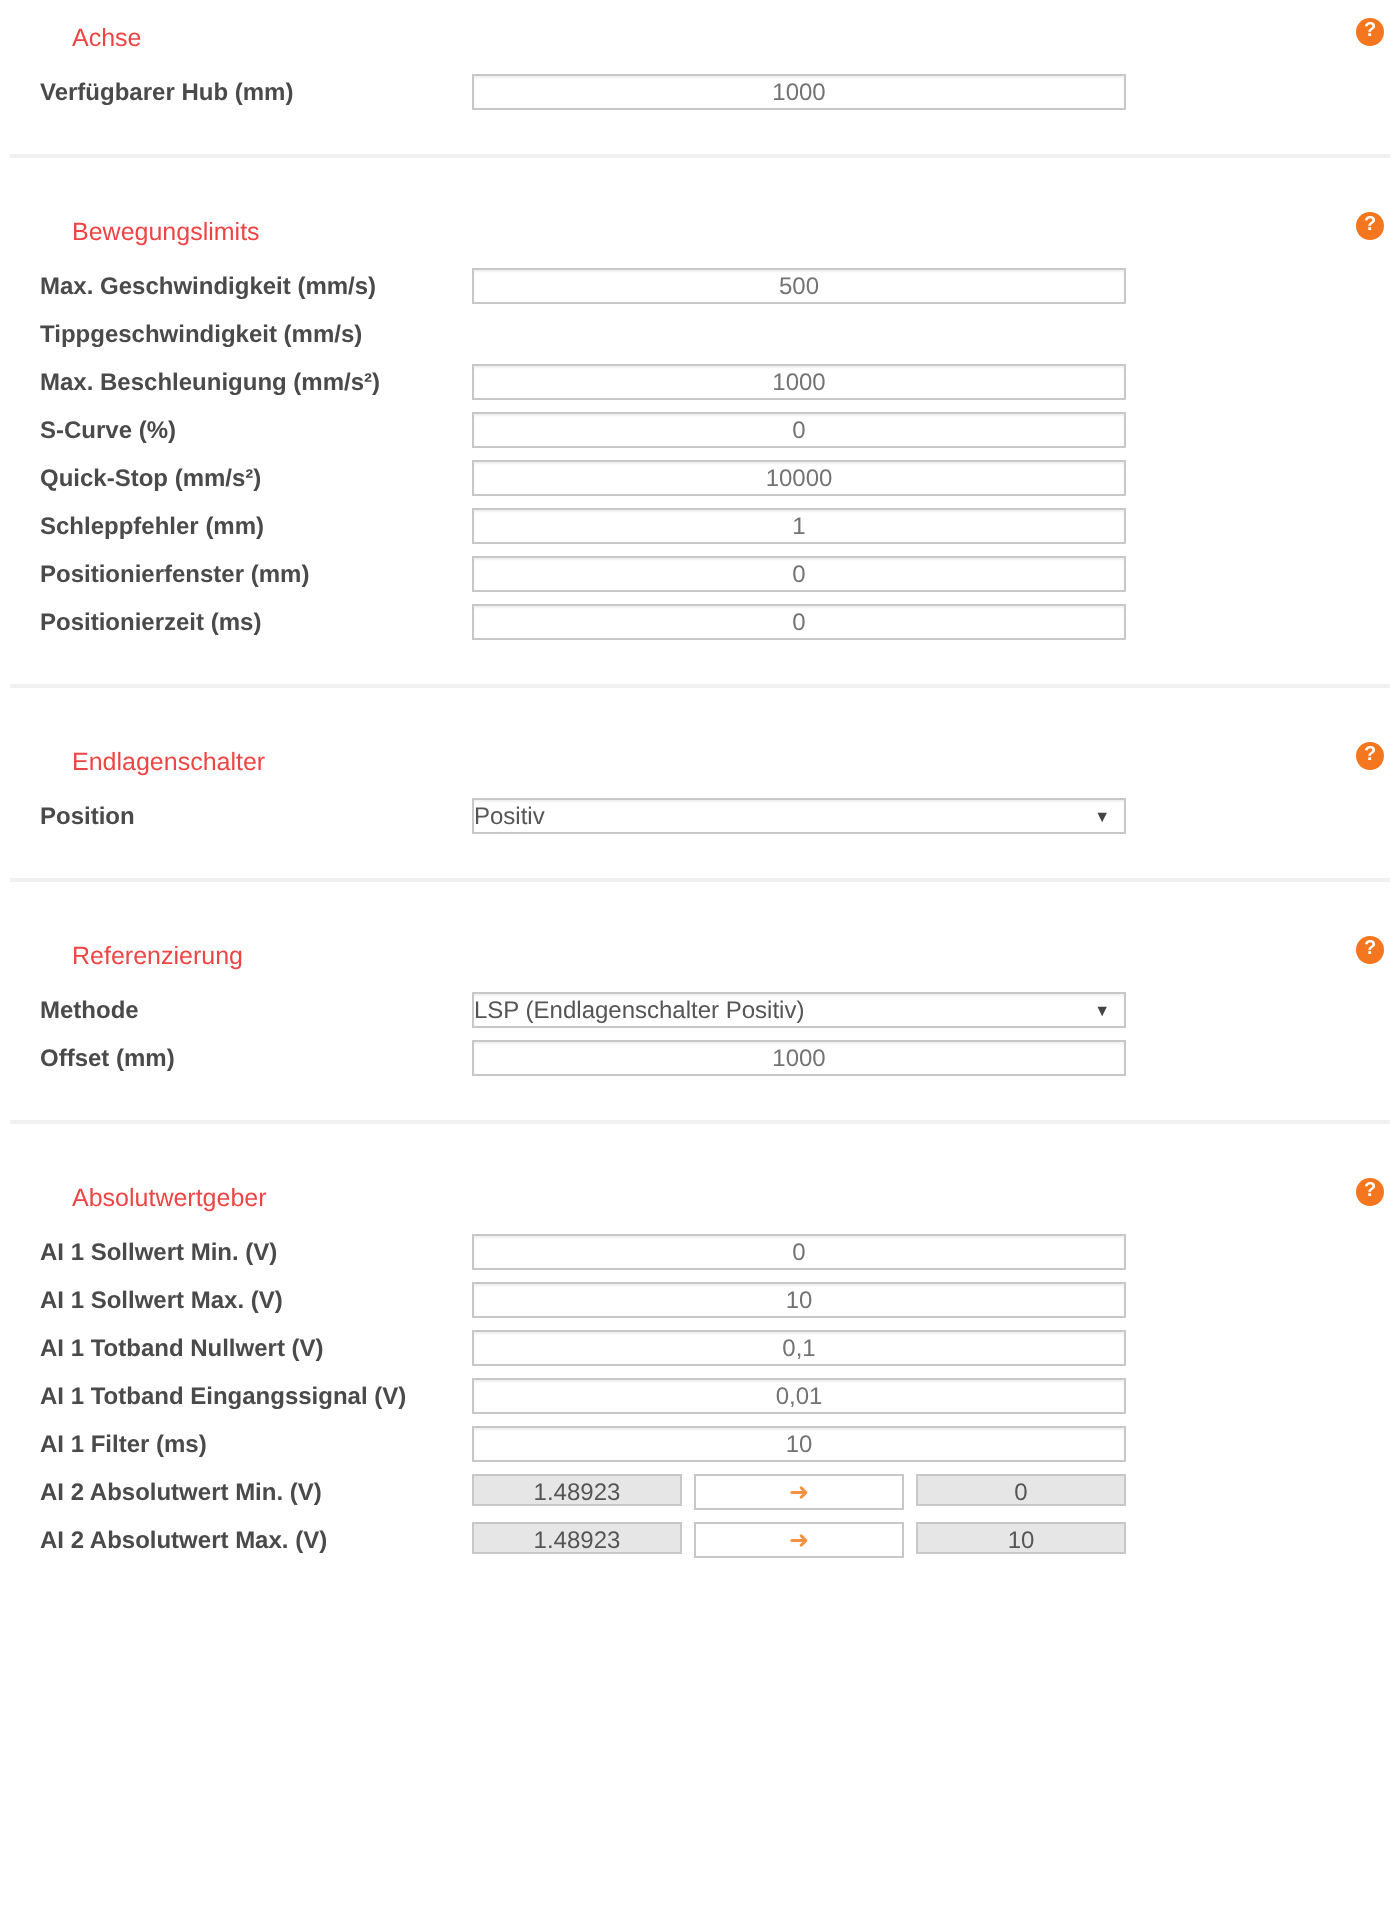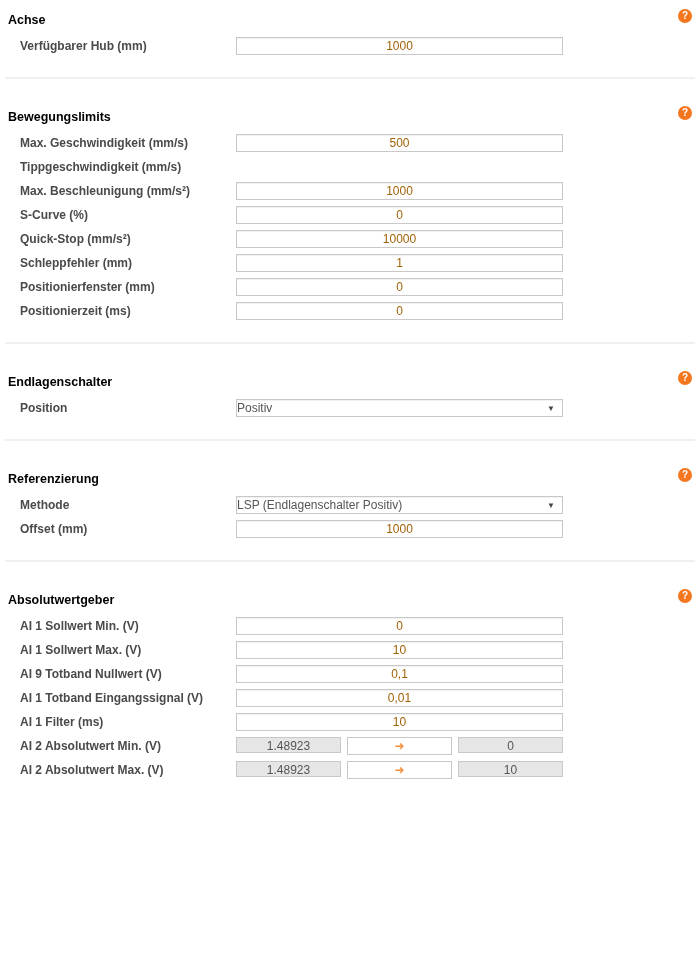--- a/index.html
+++ b/index.html
@@ -12,24 +12,25 @@
   .page { width: 700px; height: 966px; position: relative; }
 
   .section-header {
     position: relative;
     margin: 28px 0 13px 0;
     height: 14px;
   }
   .section-header.first { margin-top: 10px; }
   .section-title {
     font-size: 12.5px;
-    font-weight: bold;
-    color: #000000;
+    font-weight: normal;
+    color: #ef4444;
     padding-left: 8px;
     display: inline-block;
+    margin-left: 28px;
   }
   .help-icon {
     position: absolute;
     right: 8px;
     top: -1px;
     width: 14px; height: 14px;
     background: #f4771f;
     color: #ffffff;
     border-radius: 50%;
     font-size: 10px;
@@ -55,21 +56,21 @@
     white-space: nowrap;
   }
   .field-input {
     width: 327px;
     height: 18px;
     border: 1px solid #c8c8c8;
     background: #ffffff;
     box-shadow: inset 0 1px 1px rgba(0,0,0,0.06);
     text-align: center;
     font-size: 12px;
-    color: #a16207;
+    color: #737373;
     font-family: "Liberation Sans", "DejaVu Sans", sans-serif;
     outline: none;
   }
   .field-select {
     position: relative;
     width: 327px;
     height: 18px;
     border: 1px solid #c8c8c8;
     background: #ffffff;
     box-shadow: inset 0 1px 1px rgba(0,0,0,0.06);
@@ -216,21 +217,21 @@
   </div>
   <div class="row">
     <span class="field-label">AI 1 Sollwert Min. (V)</span>
     <input class="field-input" value="0" style="">
   </div>
   <div class="row">
     <span class="field-label">AI 1 Sollwert Max. (V)</span>
     <input class="field-input" value="10" style="">
   </div>
   <div class="row">
-    <span class="field-label">AI 9 Totband Nullwert (V)</span>
+    <span class="field-label">AI 1 Totband Nullwert (V)</span>
     <input class="field-input" value="0,1" style="">
   </div>
   <div class="row">
     <span class="field-label">AI 1 Totband Eingangssignal (V)</span>
     <input class="field-input" value="0,01" style="">
   </div>
   <div class="row">
     <span class="field-label">AI 1 Filter (ms)</span>
     <input class="field-input" value="10" style="">
   </div>

